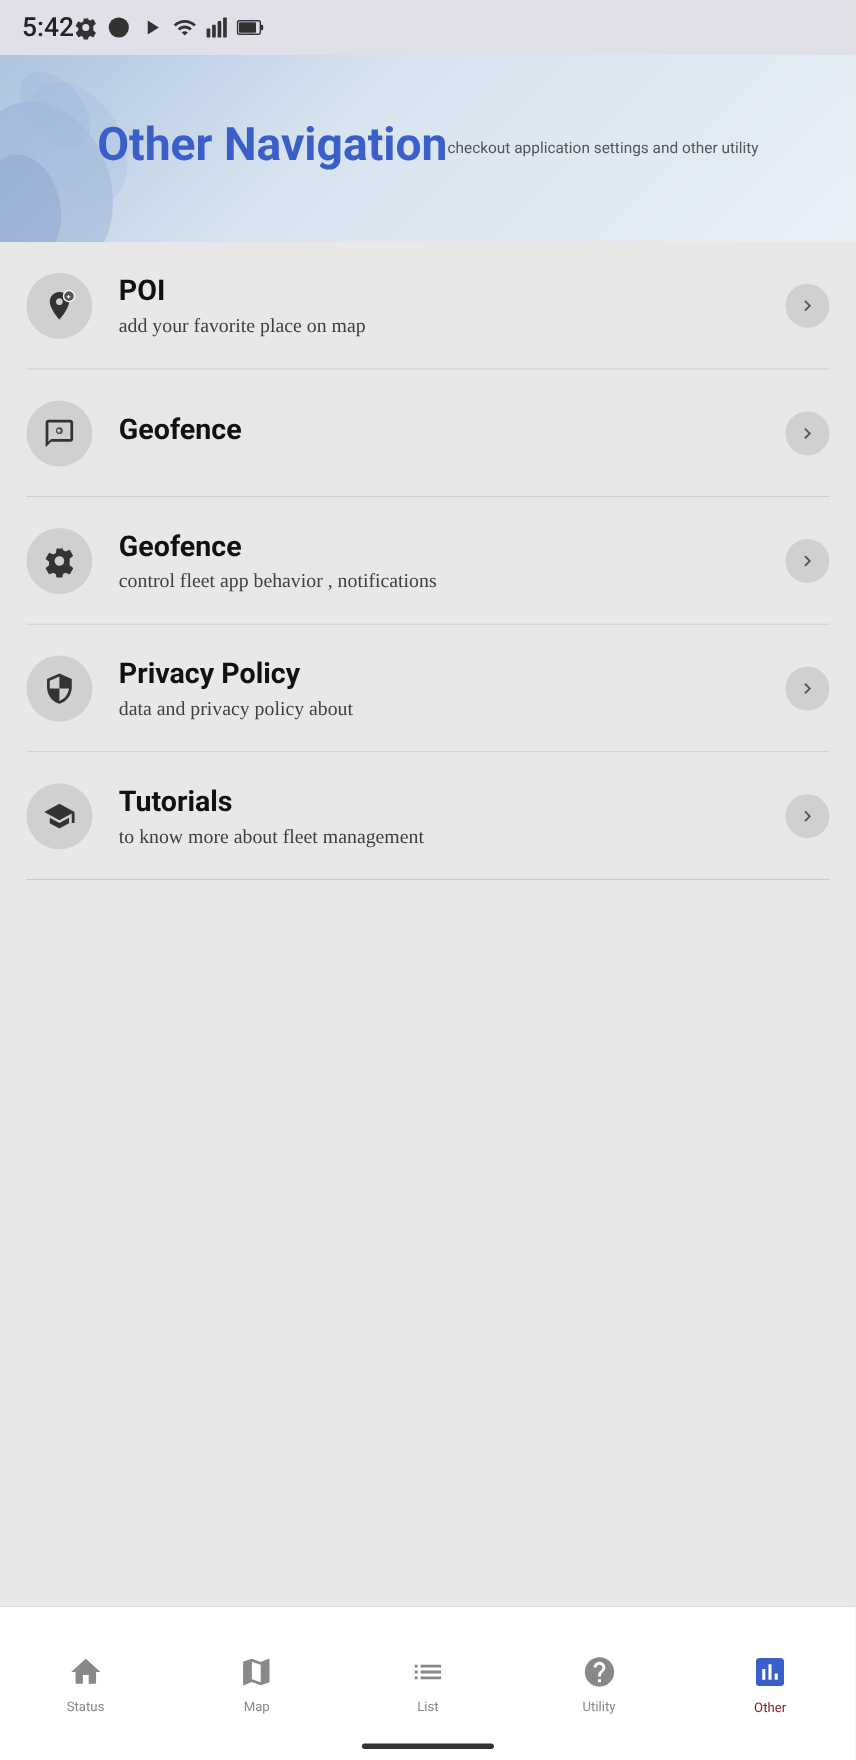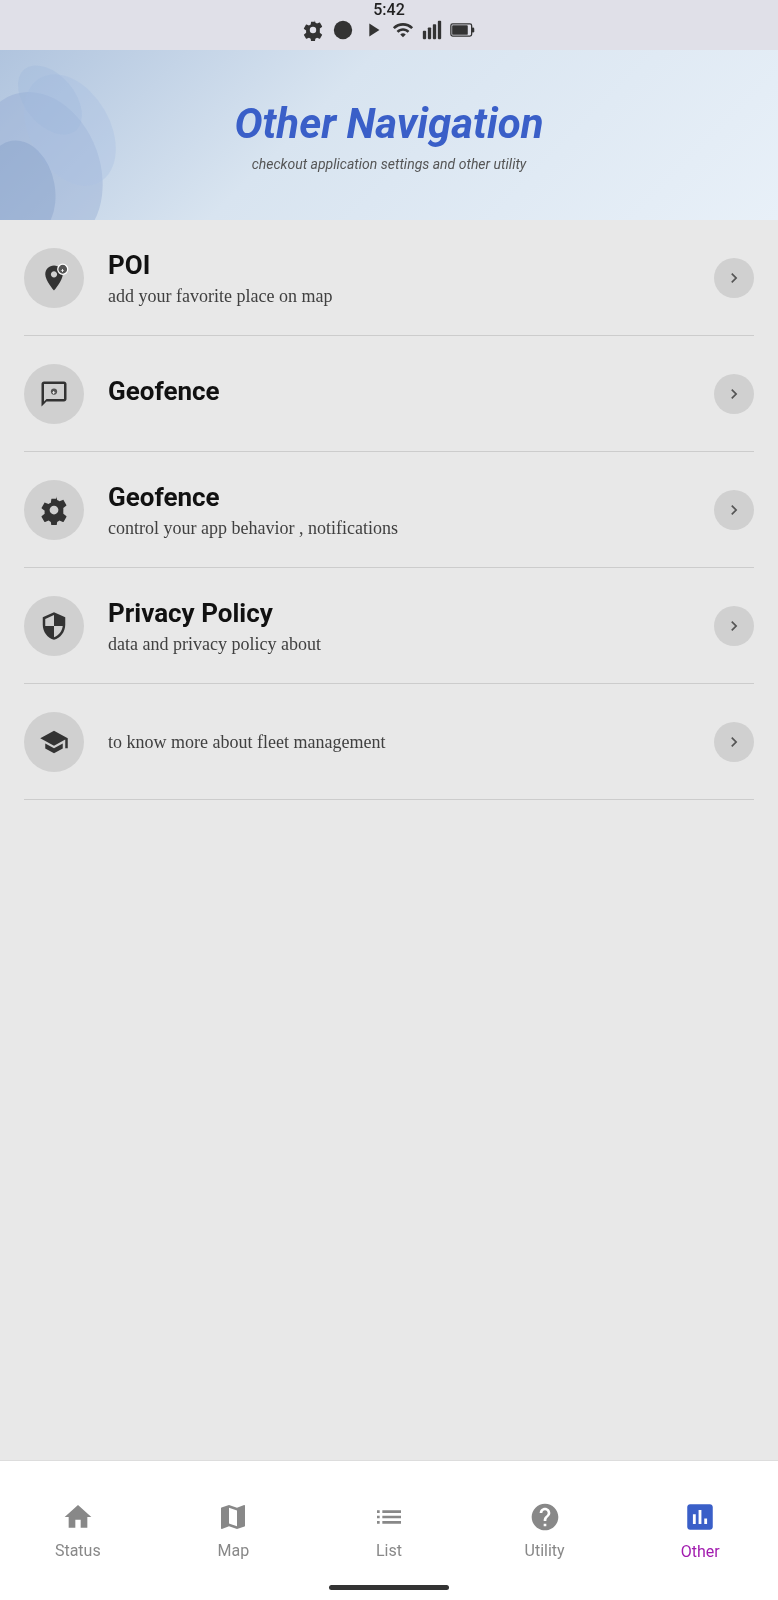--- a/index.html
+++ b/index.html
@@ -16,43 +16,40 @@
 
     
     .status-bar {
       width: 100%;
       height: 50px;
       background: #e0e0e8;
       display: flex;
       align-items: center;
       justify-content: flex-start;
       padding: 0 20px;
-      font-size: 16px;
+      font-size: 24px;
       font-weight: 500;
       color: #222;
-      flex-direction: column;
     }
     .status-bar-right {
       display: flex;
       align-items: center;
       gap: 8px;
     }
 
     
     .header-banner {
       width: 100%;
       height: 170px;
       background: linear-gradient(135deg, #b0c4de 0%, #d8e4f0 40%, #e8f0f8 100%);
       position: relative;
       display: flex;
-      flex-direction: column;
       align-items: center;
       justify-content: center;
       overflow: hidden;
-      font-style: italic;
     }
 
     .header-banner .decor-leaf {
       position: absolute;
       left: 0;
       top: 0;
       width: 160px;
       height: 170px;
       opacity: 0.7;
     }
@@ -160,21 +157,21 @@
       flex-direction: column;
       align-items: center;
       justify-content: center;
       cursor: pointer;
       flex: 1;
       height: 100%;
       gap: 8px;
     }
 
     .nav-label {
-      font-size: 16px;
+      font-size: 12px;
       color: #888;
     }
 
     .nav-label.active {
       color: #3a5fc8;
     }
 
     .bottom-indicator {
       position: absolute;
       bottom: 10px;
@@ -277,21 +274,21 @@
   </div>
 
   <div class="menu-item">
     <div class="menu-icon">
       <svg width="30" height="30" viewBox="0 0 24 24" fill="#333">
         <path d="M12 15.5A3.5 3.5 0 0 1 8.5 12 3.5 3.5 0 0 1 12 8.5a3.5 3.5 0 0 1 3.5 3.5 3.5 3.5 0 0 1-3.5 3.5m7.43-2.92c.04-.34.07-.68.07-1.08s-.03-.75-.07-1.08l2.3-1.8c.21-.16.27-.45.14-.68l-2.18-3.78c-.14-.23-.42-.31-.65-.23l-2.71 1.09c-.56-.43-1.17-.79-1.84-1.07l-.41-2.88C14.07 3.07 13.8 3 13.5 3h-3c-.3 0-.56.07-.62.25l-.41 2.88c-.67.28-1.27.64-1.83 1.07L4.93 6.11c-.23-.08-.51 0-.65.23L2.1 10.12c-.13.23-.07.52.14.68l2.3 1.8A6.9 6.9 0 0 0 4.47 14c0 .4.03.75.07 1.08l-2.3 1.8c-.21.16-.27.45-.14.68l2.18 3.78c.14.23.42.31.65.23l2.71-1.09c.56.43 1.16.79 1.83 1.07l.41 2.88c.06.18.32.25.62.25h3c.3 0 .56-.07.62-.25l.41-2.88c.67-.28 1.28-.64 1.84-1.07l2.71 1.09c.23.08.51 0 .65-.23l2.18-3.78c.13-.23.07-.52-.14-.68l-2.3-1.8z"></path>
       </svg>
     </div>
     <div class="menu-text">
       <div class="menu-title">Geofence</div>
-      <div class="menu-desc">control your app behavior , notifications</div>
+      <div class="menu-desc">control fleet app behavior , notifications</div>
     </div>
     <div class="menu-arrow">
       <svg width="20" height="20" viewBox="0 0 24 24" fill="#555">
           <path d="M8.59 16.59L13.17 12 8.59 7.41 10 6l6 6-6 6z"></path>
         </svg>
     </div>
   </div>
 
 
   <div class="menu-item">
@@ -311,20 +308,21 @@
     </div>
   </div>
 
   <div class="menu-item">
     <div class="menu-icon">
       <svg width="30" height="30" viewBox="0 0 24 24" fill="#333">
         <path d="M12 3L1 9l11 6 9-4.91V17h2V9L12 3zM5 13.18v4L12 21l7-3.82v-4L12 17l-7-3.82z"></path>
       </svg>
     </div>
     <div class="menu-text">
+      <div class="menu-title">Tutorials</div>
       <div class="menu-desc">to know more about fleet management</div>
     </div>
     <div class="menu-arrow">
       <svg width="20" height="20" viewBox="0 0 24 24" fill="#555">
           <path d="M8.59 16.59L13.17 12 8.59 7.41 10 6l6 6-6 6z"></path>
         </svg>
     </div>
   </div>
 
 </div>
@@ -356,18 +354,18 @@
     <svg width="32" height="32" viewBox="0 0 24 24" fill="#888">
       <path d="M12 2C6.48 2 2 6.48 2 12s4.48 10 10 10 10-4.48 10-10S17.52 2 12 2zm1 17h-2v-2h2v2zm2.07-7.75l-.9.92C13.45 12.9 13 13.5 13 15h-2v-.5c0-1.1.45-2.1 1.17-2.83l1.24-1.26c.37-.36.59-.86.59-1.41 0-1.1-.9-2-2-2s-2 .9-2 2H8c0-2.21 1.79-4 4-4s4 1.79 4 4c0 .88-.36 1.68-.93 2.25z"></path>
     </svg>
     <span class="nav-label">Utility</span>
   </div>
 
   <div class="nav-item">
     <svg width="34" height="34" viewBox="0 0 24 24" fill="#3a5fc8">
       <path d="M19 3H5c-1.1 0-2 .9-2 2v14c0 1.1.9 2 2 2h14c1.1 0 2-.9 2-2V5c0-1.1-.9-2-2-2zM9 17H7v-7h2v7zm4 0h-2V7h2v10zm4 0h-2v-4h2v4z"></path>
     </svg>
-    <span class="nav-label active" style="color:#a21caf;">Other</span>
+    <span class="nav-label active" style="color:#7f1d1d;">Other</span>
   </div>
 
 </div>
 
 <div class="bottom-indicator"></div>
 
 </body></html>

